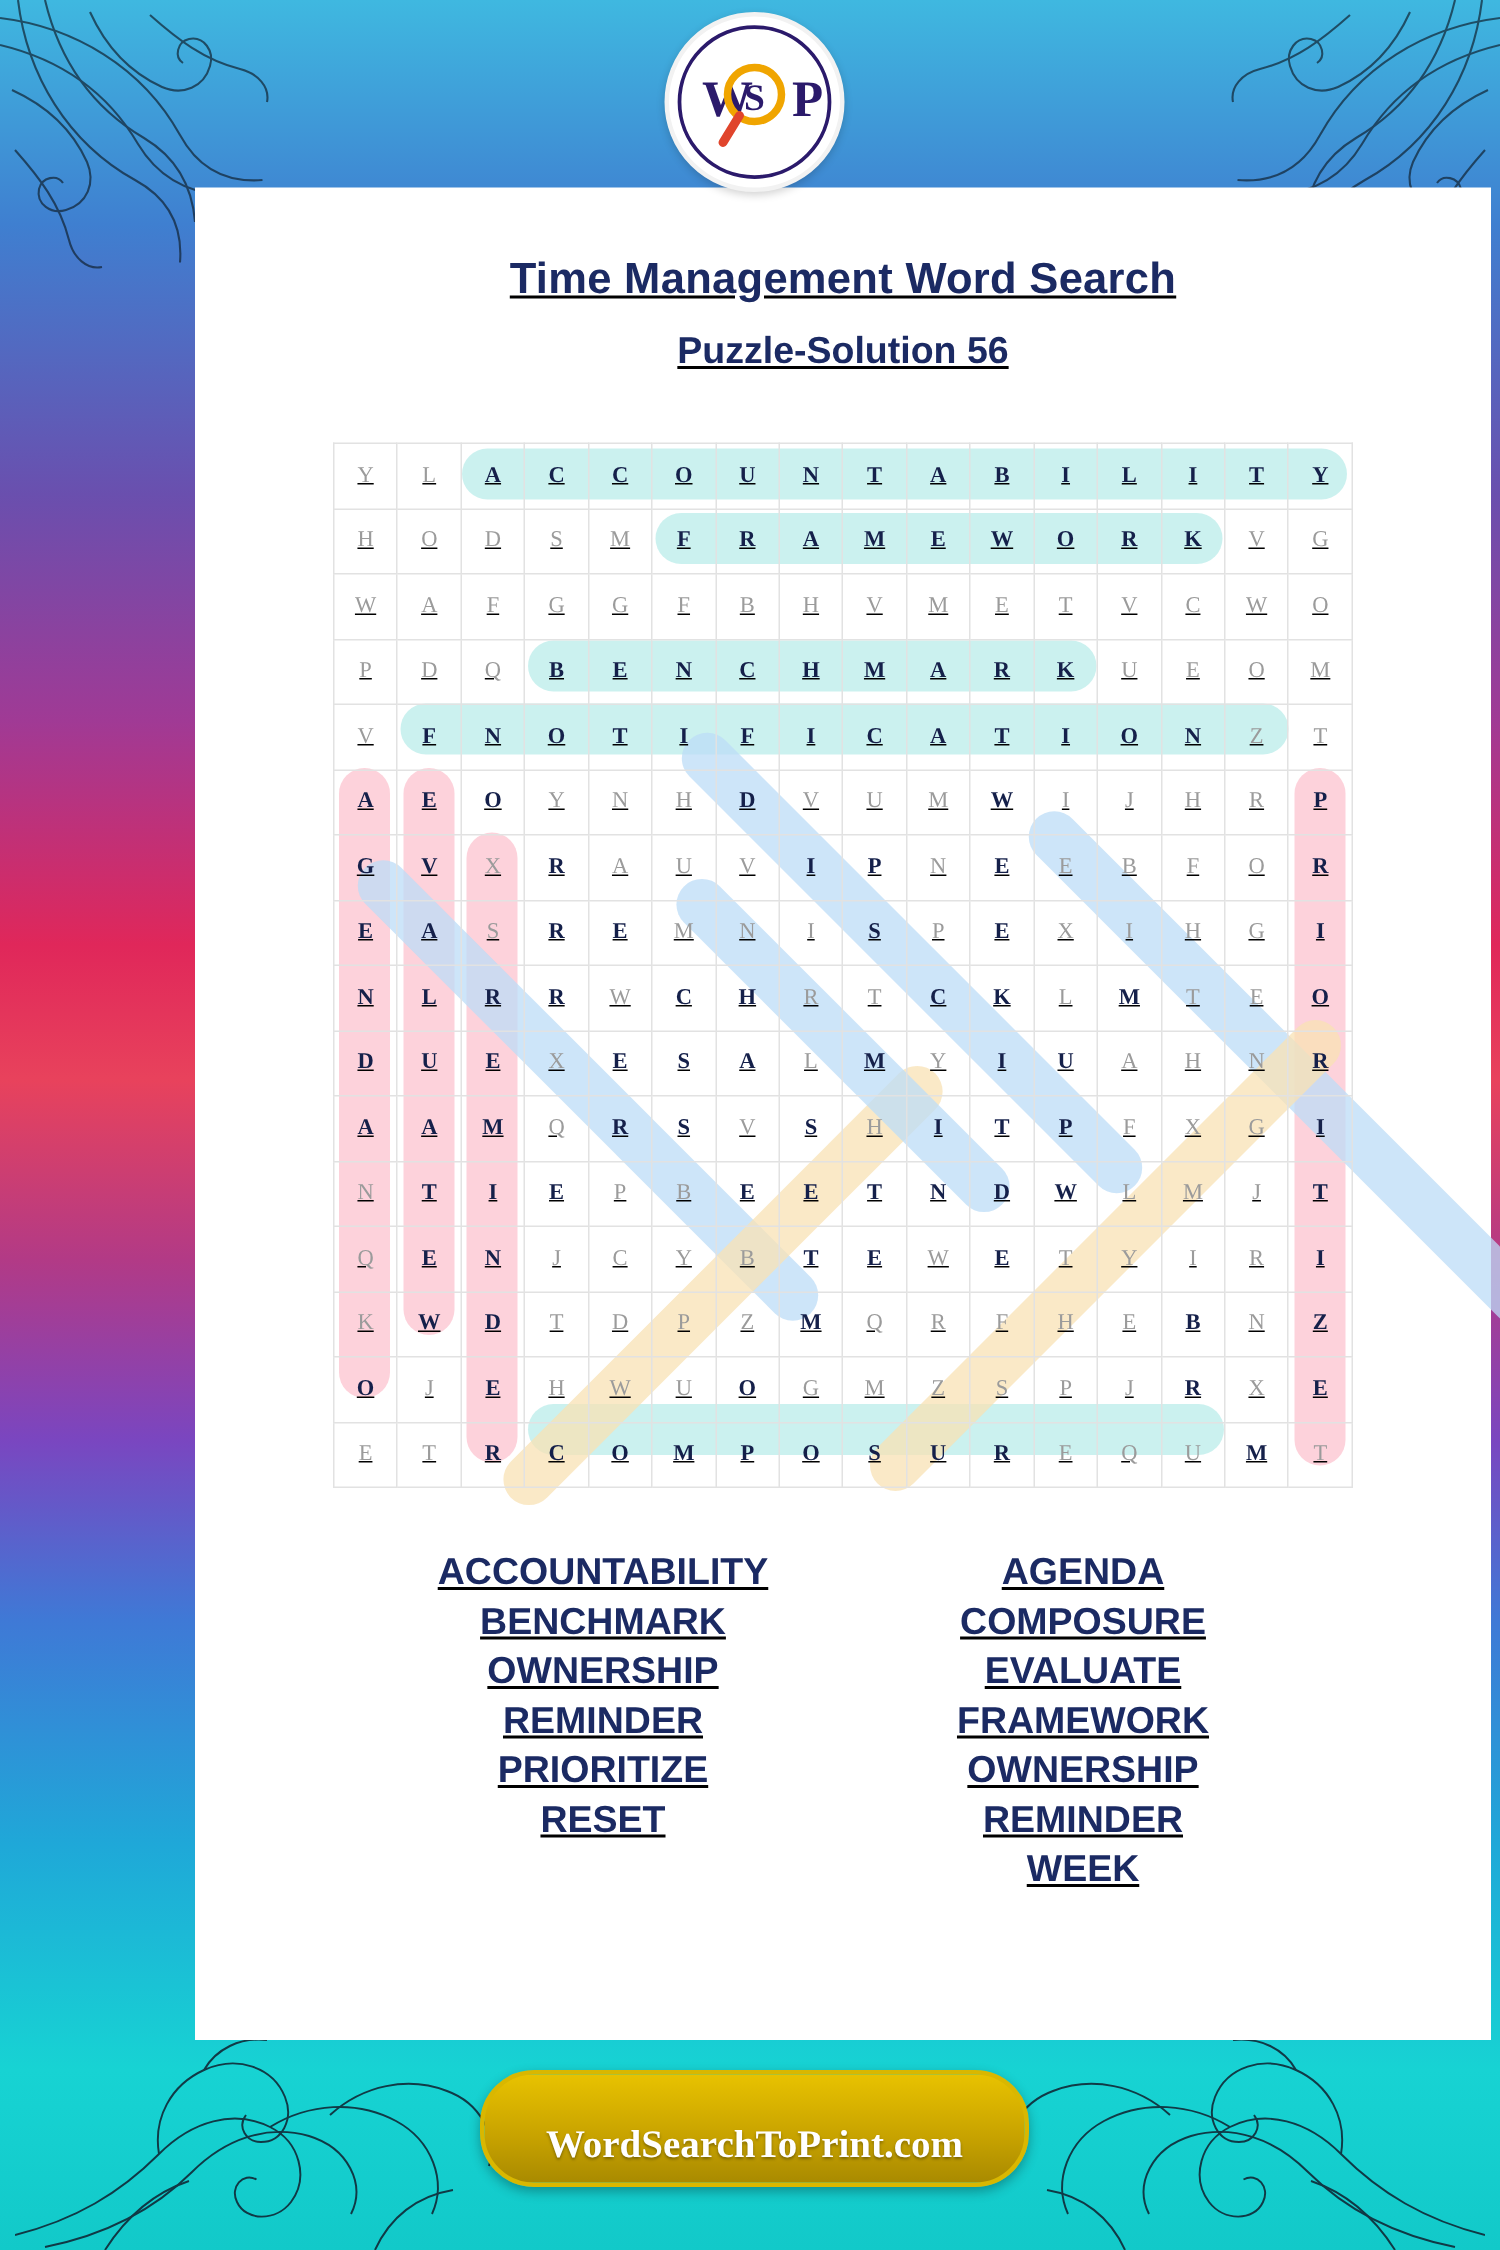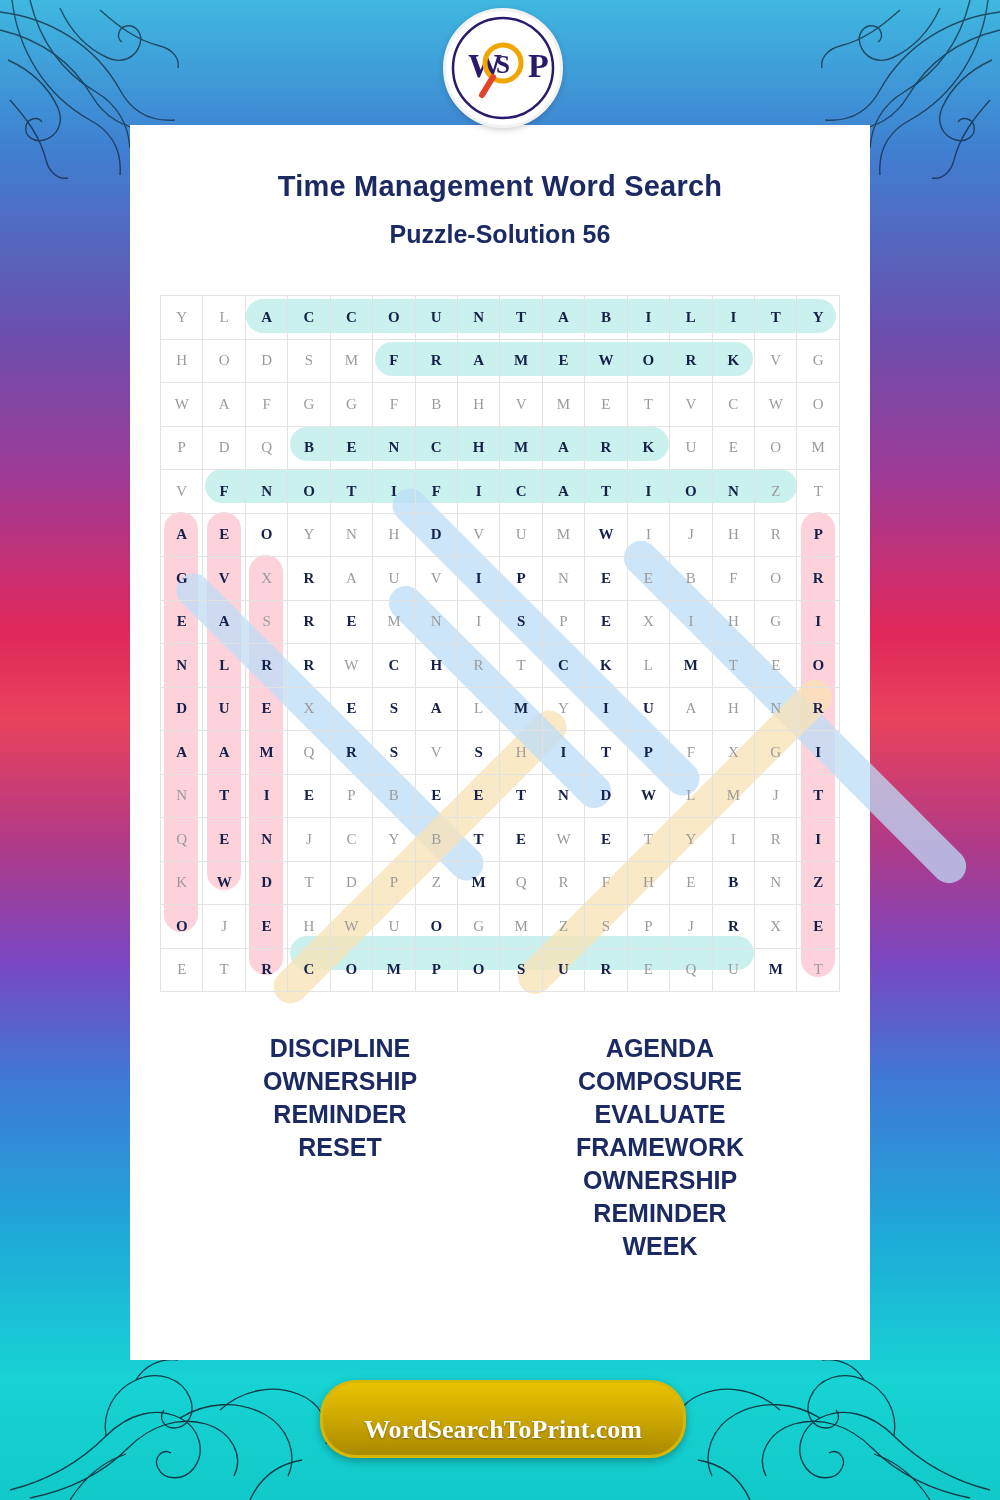--- a/index.html
+++ b/index.html
@@ -65,24 +65,25 @@
     border: 3px solid #f2f2f2;
     box-shadow: 0 2px 6px rgba(0,0,0,0.18);
     z-index: 6;
   }
 
   
   .sheet {
     position: absolute;
     left: 130px;
     top: 125px;
-    width: 740px;
+    width: 864px;
     height: 1235px;
     background: #ffffff;
     z-index: 3;
+    text-decoration: underline;
   }
   .title {
     text-align: center;
     color: #1b2a63;
     font-size: 29px;
     font-weight: bold;
     margin-top: 45px;
     letter-spacing: 0.2px;
   }
   .subtitle {
@@ -566,23 +567,25 @@
               <td>U</td>
               <td class="hit">M</td>
               <td>T</td>
             </tr>
           </tbody>
       </table>
     </div>
 
     <div class="words">
       <div class="col left">
-        <div>DISCIPLINE</div>
+        <div>ACCOUNTABILITY</div>
+        <div>BENCHMARK</div>
         <div>OWNERSHIP</div>
         <div>REMINDER</div>
+        <div>PRIORITIZE</div>
         <div>RESET</div>
       </div>
       <div class="col right">
         <div>AGENDA</div>
         <div>COMPOSURE</div>
         <div>EVALUATE</div>
         <div>FRAMEWORK</div>
         <div>OWNERSHIP</div>
         <div>REMINDER</div>
         <div>WEEK</div>

